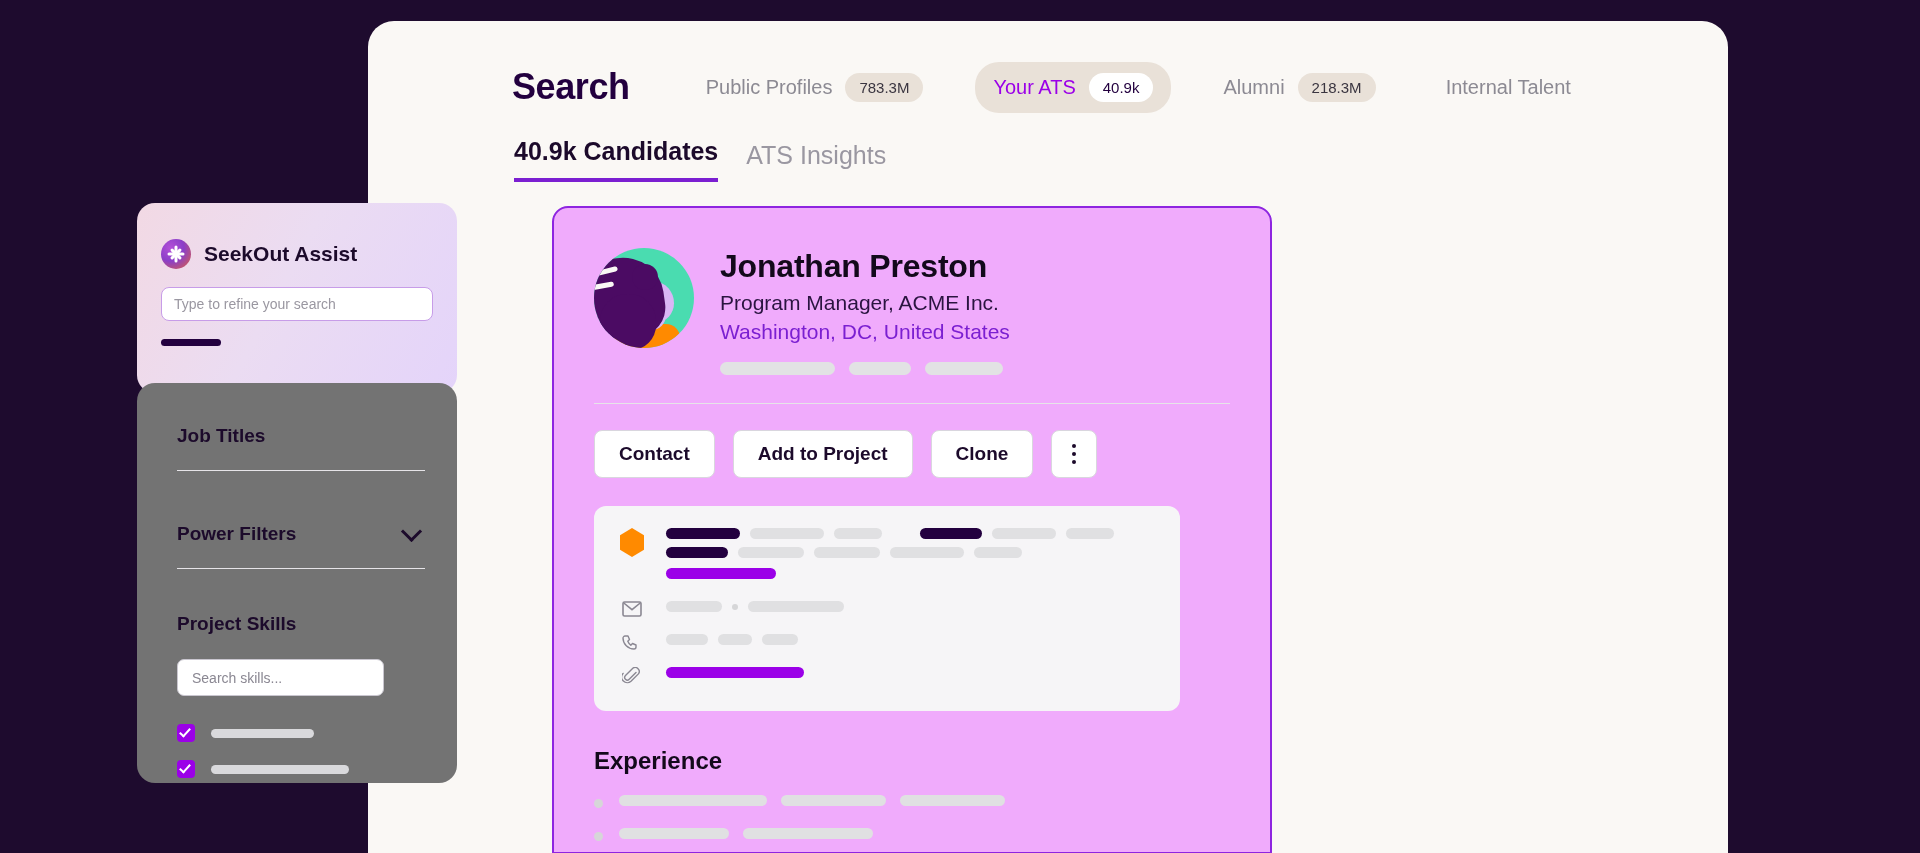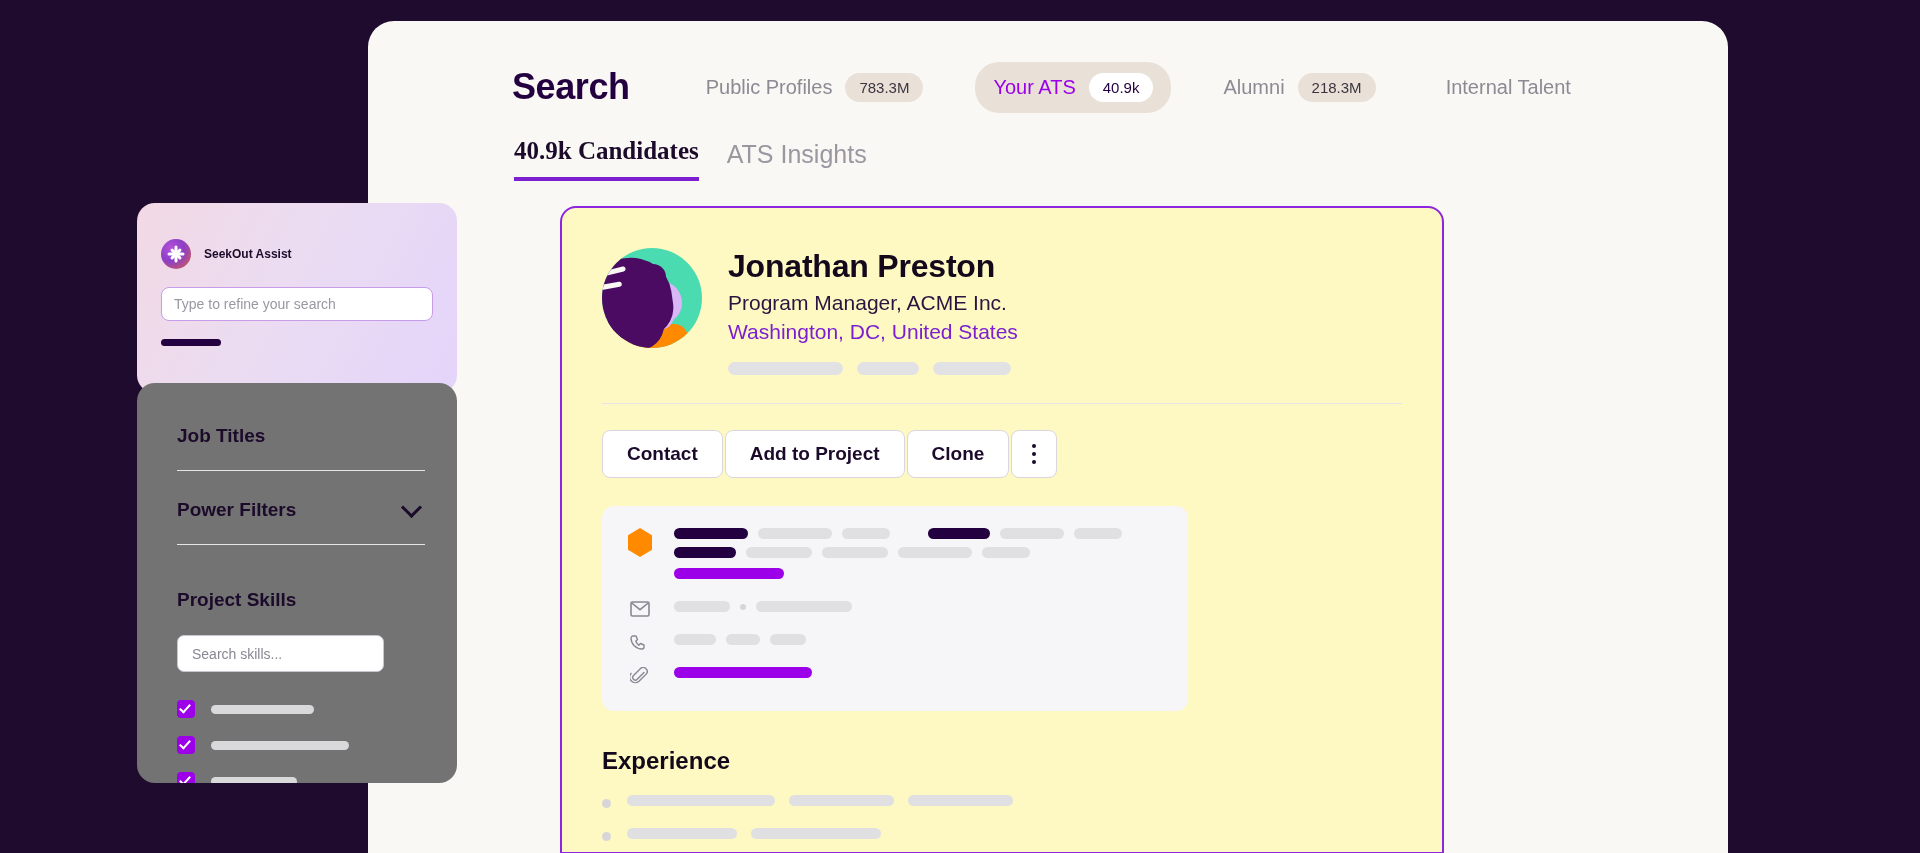--- a/index.html
+++ b/index.html
@@ -51,28 +51,27 @@
     position: absolute; left: 2px; top: 116px;
     display: flex; align-items: flex-end; gap: 28px;
   }
   .subtab {
     font-size: 25px; color: #9A97A1; padding-bottom: 12px;
     cursor: pointer; white-space: nowrap;
   }
   .subtab.active {
     color: #1C0A2B; font-weight: 700;
     border-bottom: 4px solid #7B1FD1;
-    font-family: Liberation Serif, serif;
   }
 
   
   .profile-card {
-    position: absolute; left: 48px; top: 185px;
-    width: 884px; height: 648px;
-    background: #fef9c3;
+    position: absolute; left: 40px; top: 185px;
+    width: 720px; height: 648px;
+    background: #f0abfc;
     border: 2px solid #8E25E0;
     border-radius: 16px 16px 0 0;
     overflow: hidden;
   }
   .profile-pad { padding: 36px 40px 0 40px; }
 
   .profile-head { display: flex; align-items: flex-start; gap: 26px; }
   .avatar {
     width: 100px; height: 100px; border-radius: 50%;
     background: #4ADCB0; position: relative; overflow: hidden;
@@ -126,21 +125,21 @@
   }
   .cand-role { font-size: 21px; color: #2A1440; margin-top: 5px; }
   .cand-loc  { font-size: 21px; color: #7B1FD1; margin-top: 5px; }
 
   .ghost-row { display: flex; gap: 14px; margin-top: 18px; }
   .ghost { height: 13px; background: #E2E2E4; border-radius: 7px; }
 
   .divider { height: 1px; background: #E6E4E8; margin: 28px 0 0 0; }
 
   
-  .actions { display: flex; gap: 2px; margin-top: 26px; }
+  .actions { display: flex; gap: 18px; margin-top: 26px; }
   .btn {
     background: #FFFFFF; border: 1px solid #D9D6DE;
     border-radius: 8px; padding: 12px 24px;
     font-size: 19px; font-weight: 700; color: #1C0A2B;
     cursor: pointer; white-space: nowrap;
     font-family: "Liberation Sans", sans-serif;
   }
   .btn-kebab {
     width: 46px; display: flex; flex-direction: column;
     align-items: center; justify-content: center; gap: 4px; padding: 12px 0;
@@ -184,21 +183,21 @@
   .assist-logo {
     width: 30px; height: 30px; border-radius: 50%;
     background: radial-gradient(circle at 32% 30%, #B44FD8 0%, #8B3FC8 45%, #E0603C 100%);
     position: relative; flex-shrink: 0;
   }
   .spark { position: absolute; left: 50%; top: 50%; background: #FFFFFF; border-radius: 2px; }
   .spark.v { width: 3px; height: 17px; transform: translate(-50%,-50%); }
   .spark.h { width: 17px; height: 3px; transform: translate(-50%,-50%); }
   .spark.d1 { width: 3px; height: 14px; transform: translate(-50%,-50%) rotate(45deg); }
   .spark.d2 { width: 3px; height: 14px; transform: translate(-50%,-50%) rotate(-45deg); }
-  .assist-name { font-size: 12px; font-weight: 700; color: #1C0A2B; }
+  .assist-name { font-size: 21px; font-weight: 700; color: #1C0A2B; }
   .assist-input {
     margin: 18px 0 0 24px; width: 272px; height: 34px;
     background: #FFFFFF; border: 1px solid #C79CE8; border-radius: 8px;
     display: flex; align-items: center; padding: 16px 12px;
     font-size: 14px; color: #9A97A1;
   }
   .assist-bar { margin: 18px 0 0 24px; width: 60px; height: 7px; background: #23003F; border-radius: 4px; }
 
   .filters-panel {
     position: absolute; left: 137px; top: 383px;
@@ -419,21 +418,21 @@
     </div>
     <div class="assist-bar"></div>
   </div>
 
   <div class="filters-panel">
     <div class="filters-pad">
 
       <div class="filter-label">Job Titles</div>
       <div class="filter-div"></div>
 
-      <div class="filter-row" style="margin-top:28px">
+      <div class="filter-row" style="margin-top:52px">
         <span class="filter-label">Power Filters</span>
         <span class="chev"></span>
       </div>
       <div class="filter-div"></div>
 
       <div class="filter-label" style="margin-top:44px">Project Skills</div>
 
       <div class="skills-input">
         <span>Search skills...</span>
       </div>

